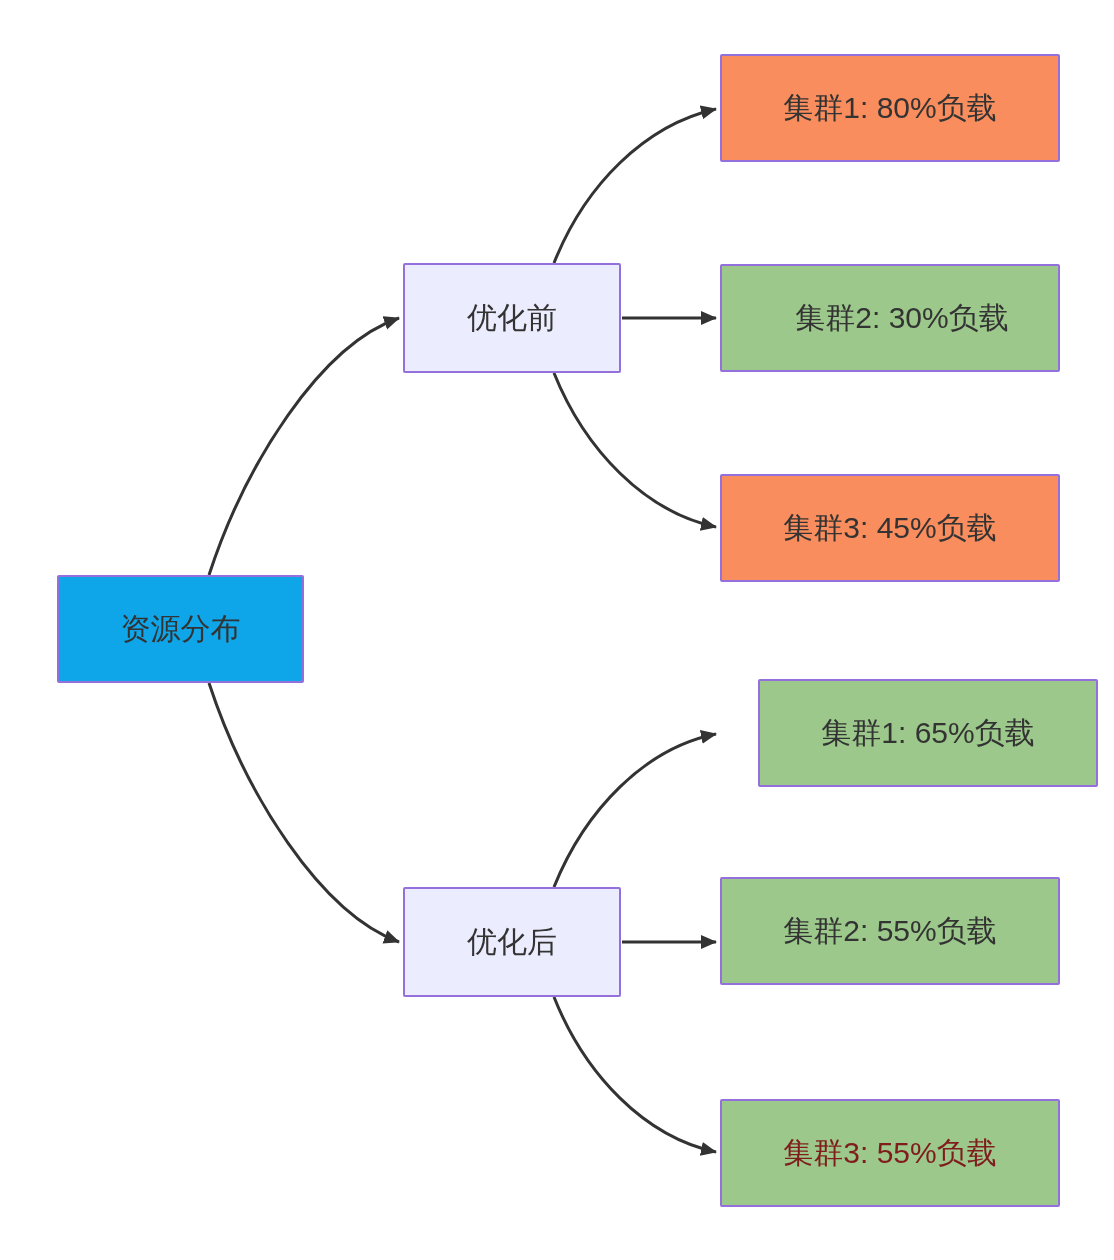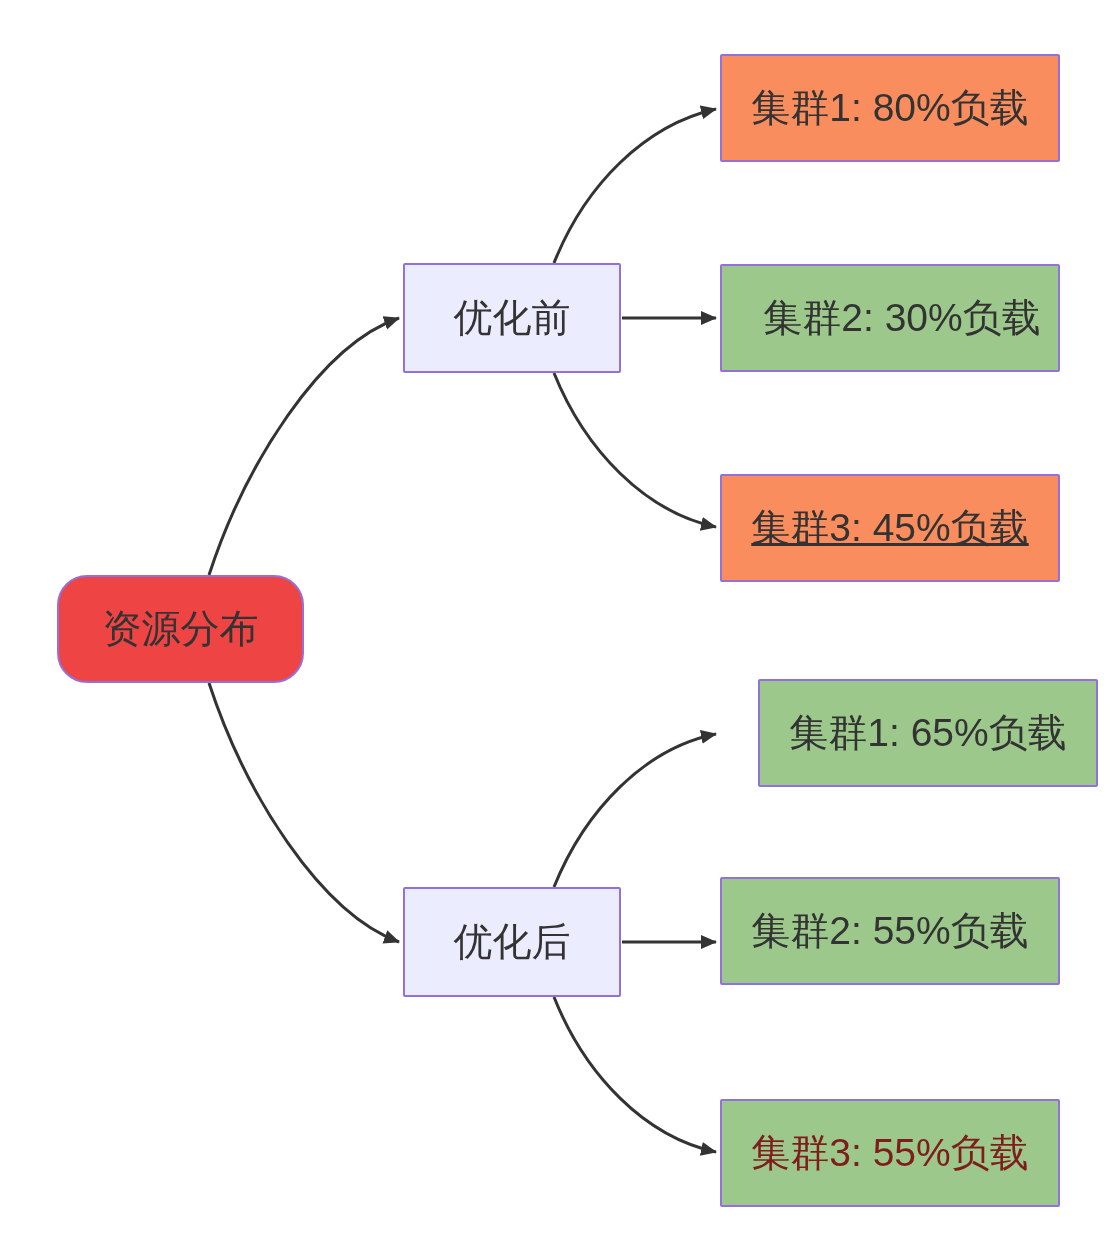--- a/index.html
+++ b/index.html
@@ -23,36 +23,36 @@
     height: 1260px;
   }
   .node {
     position: absolute;
     box-sizing: border-box;
     border: 2px solid #9370DB;
     border-radius: 2px;
     display: flex;
     align-items: center;
     justify-content: center;
-    font-size: 39px;
+    font-size: 30px;
     color: #333333;
     text-align: center;
     line-height: 1.2;
     white-space: nowrap;
   }
   
   #node-root    { left: 57px;  top: 575px;  width: 247px; height: 108px; }
   
   #node-before  { left: 403px; top: 263px;  width: 218px; height: 110px; }
   #node-after   { left: 403px; top: 887px;  width: 218px; height: 110px; }
   
   .cluster-node { left: 720px; width: 340px; height: 108px; }
   #cluster-0 { top: 54px; }
   #cluster-1 { top: 264px; padding-left: 24px; }
-  #cluster-2 { top: 474px; text-decoration: underline; }
+  #cluster-2 { top: 474px; }
   #cluster-3 { top: 679px; margin-left: 38px; }
   #cluster-4 { top: 848px; margin-top: 29px; }
   #cluster-5 { top: 1099px; }
 </style>
 </head>
 <body>
 
 <div id="canvas">
 
   <svg id="edges" viewBox="0 0 1114 1260" xmlns="http://www.w3.org/2000/svg">
@@ -64,21 +64,21 @@
     <path class="edge" d="M209,575 C245,465 320,345 399,318" fill="none" stroke-width="3" marker-end="url(#arrowhead)" stroke="#333333"></path>
     <path class="edge" d="M209,683 C245,793 320,913 399,942" fill="none" stroke-width="3" marker-end="url(#arrowhead)" stroke="#333333"></path>
     <path class="edge" d="M554,263 C585,185 645,125 716,109" fill="none" stroke-width="3" marker-end="url(#arrowhead)" stroke="#333333"></path>
     <path class="edge" d="M622,318 L716,318" fill="none" stroke-width="3" marker-end="url(#arrowhead)" stroke="#333333"></path>
     <path class="edge" d="M554,373 C585,450 645,512 716,527" fill="none" stroke-width="3" marker-end="url(#arrowhead)" stroke="#333333"></path>
     <path class="edge" d="M554,887 C585,810 645,748 716,734" fill="none" stroke-width="3" marker-end="url(#arrowhead)" stroke="#333333"></path>
     <path class="edge" d="M622,942 L716,942" fill="none" stroke-width="3" marker-end="url(#arrowhead)" stroke="#333333"></path>
     <path class="edge" d="M554,997 C585,1075 645,1137 716,1152" fill="none" stroke-width="3" marker-end="url(#arrowhead)" stroke="#333333"></path>
   </svg>
 
-  <div class="node plain-node" id="node-root" style="border-color: rgb(147, 112, 219); color: rgb(51, 51, 51); background: #ef4444; border-radius: 30px;">
+  <div class="node plain-node" id="node-root" style="border-color: rgb(147, 112, 219); color: rgb(51, 51, 51); background: #0ea5e9;">
     <span>资源分布</span>
   </div>
 
   <div class="node plain-node" id="node-after" style="border-color: rgb(147, 112, 219); color: rgb(51, 51, 51); background: rgb(236, 236, 255);">
     <span>优化后</span>
   </div>
 
   <div class="node plain-node" id="node-before" style="border-color: rgb(147, 112, 219); color: rgb(51, 51, 51); background: rgb(236, 236, 255);">
     <span>优化前</span>
   </div>

